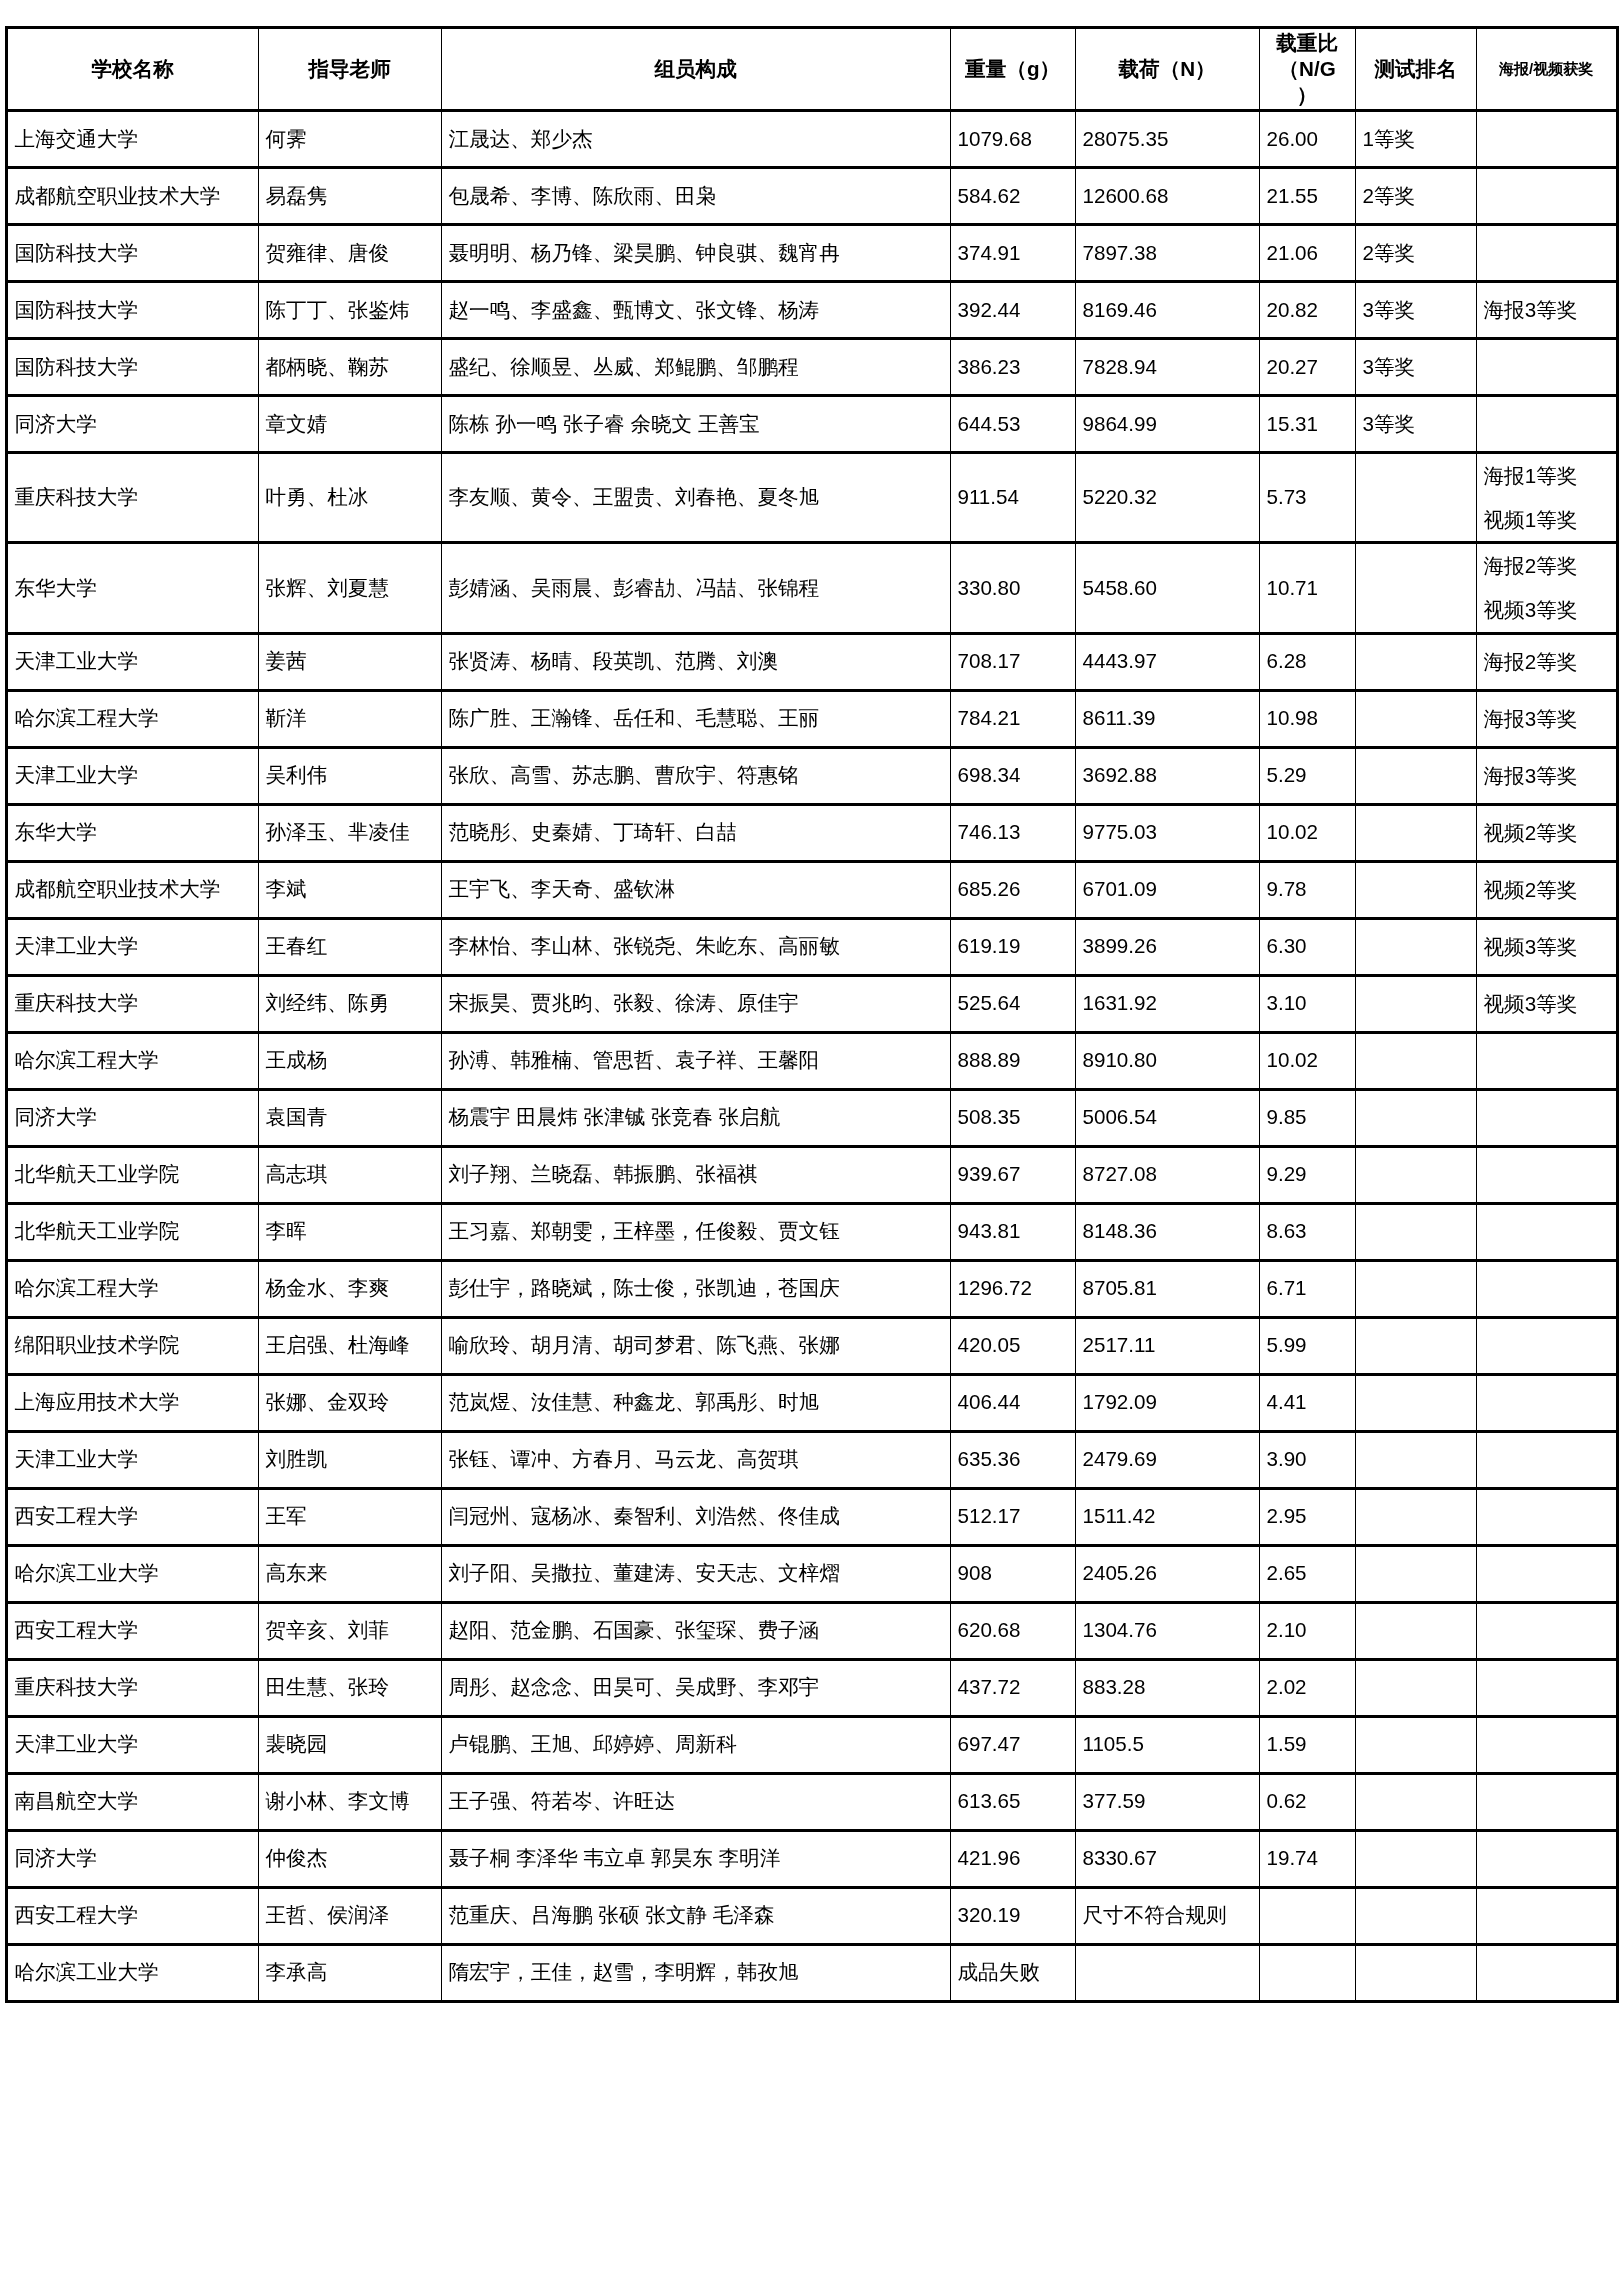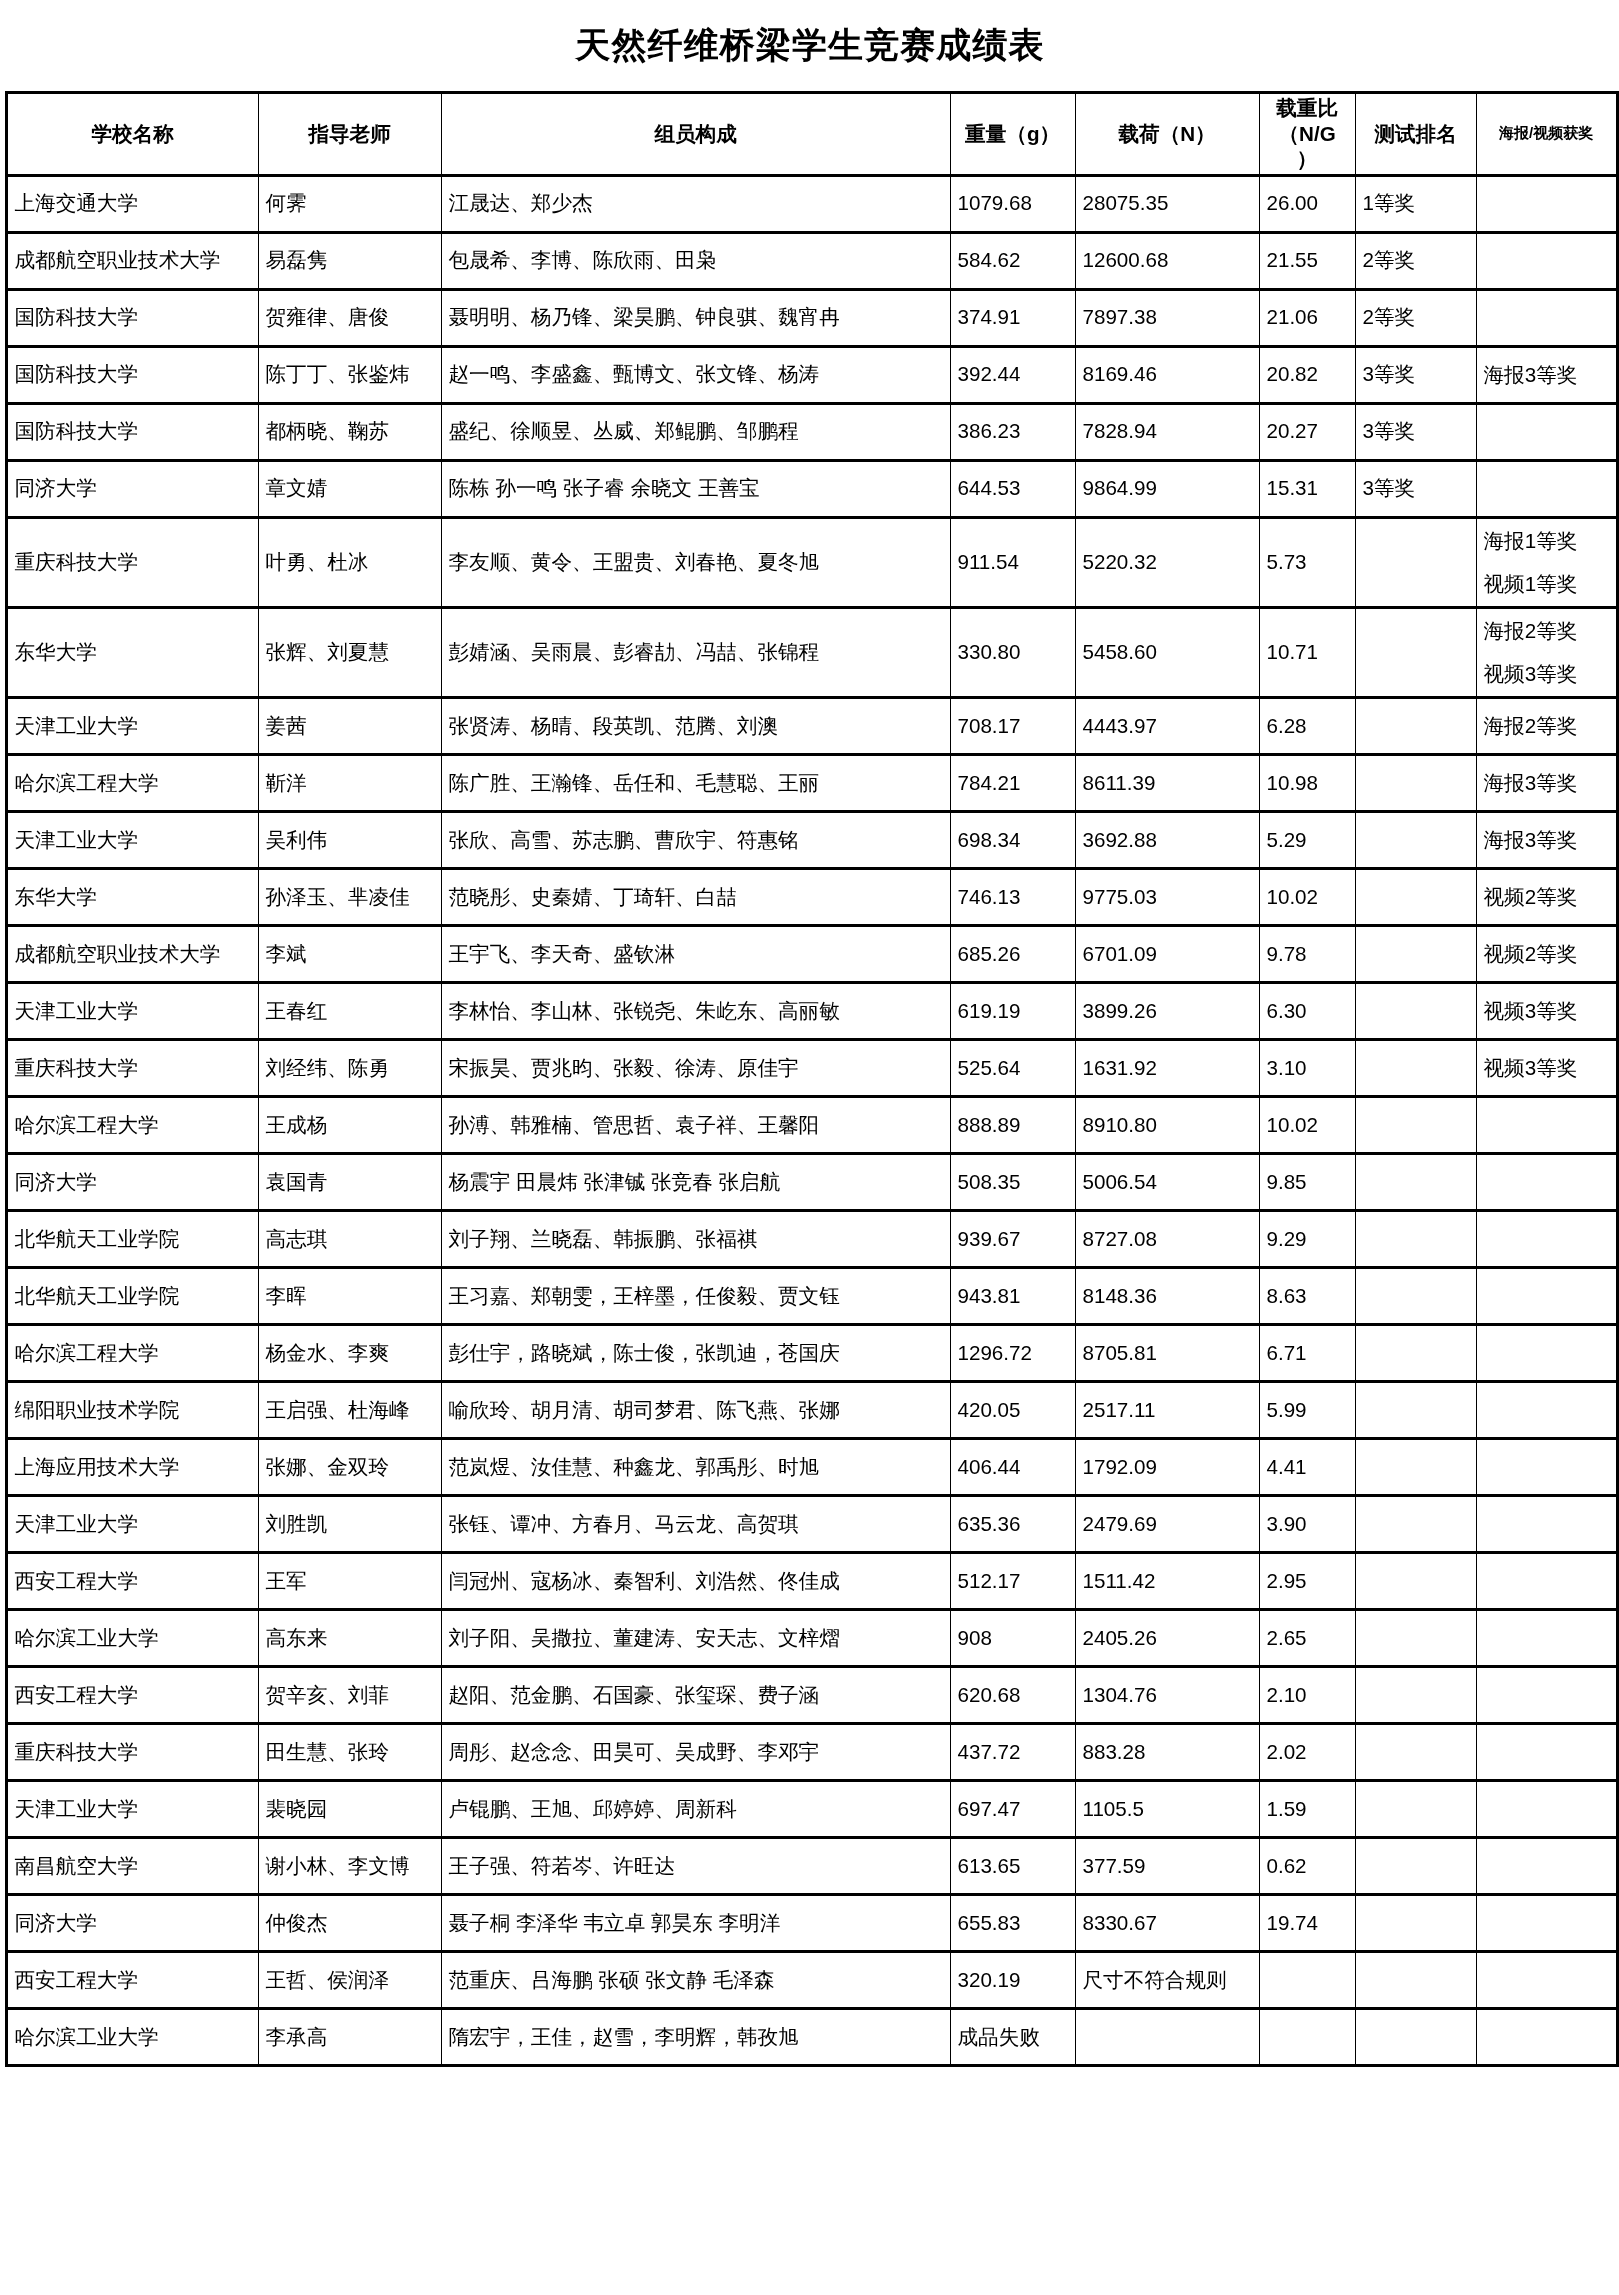--- a/index.html
+++ b/index.html
@@ -70,21 +70,20 @@
     line-height: 1.3;
   }
   td.cell-award {
     line-height: 2.12;
   }
 </style>
 </head>
 <body>
 
 <div class="page">
-  <div class="page-title">天然纤维桥梁学生竞赛成绩表</div>
 
   <table class="results">
     <colgroup>
       <col class="c-school">
         <col class="c-teacher">
         <col class="c-members">
         <col class="c-weight">
       <col class="c-load">
         <col class="c-ratio">
         <col class="c-rank">
@@ -394,21 +393,21 @@
           <td class="cell-weight">613.65</td>
           <td class="cell-load">377.59</td>
           <td class="cell-ratio">0.62</td>
           <td class="cell-rank"></td>
           <td class="cell-award"></td>
         </tr>
         <tr>
           <td class="cell-school">同济大学</td>
           <td class="cell-teacher">仲俊杰</td>
           <td class="cell-members">聂子桐 李泽华 韦立卓 郭昊东 李明洋</td>
-          <td class="cell-weight">655.83</td>
+          <td class="cell-weight">421.96</td>
           <td class="cell-load">8330.67</td>
           <td class="cell-ratio">19.74</td>
           <td class="cell-rank"></td>
           <td class="cell-award"></td>
         </tr>
         <tr>
           <td class="cell-school">西安工程大学</td>
           <td class="cell-teacher">王哲、侯润泽</td>
           <td class="cell-members">范重庆、吕海鹏 张硕 张文静 毛泽森</td>
           <td class="cell-weight">320.19</td>

